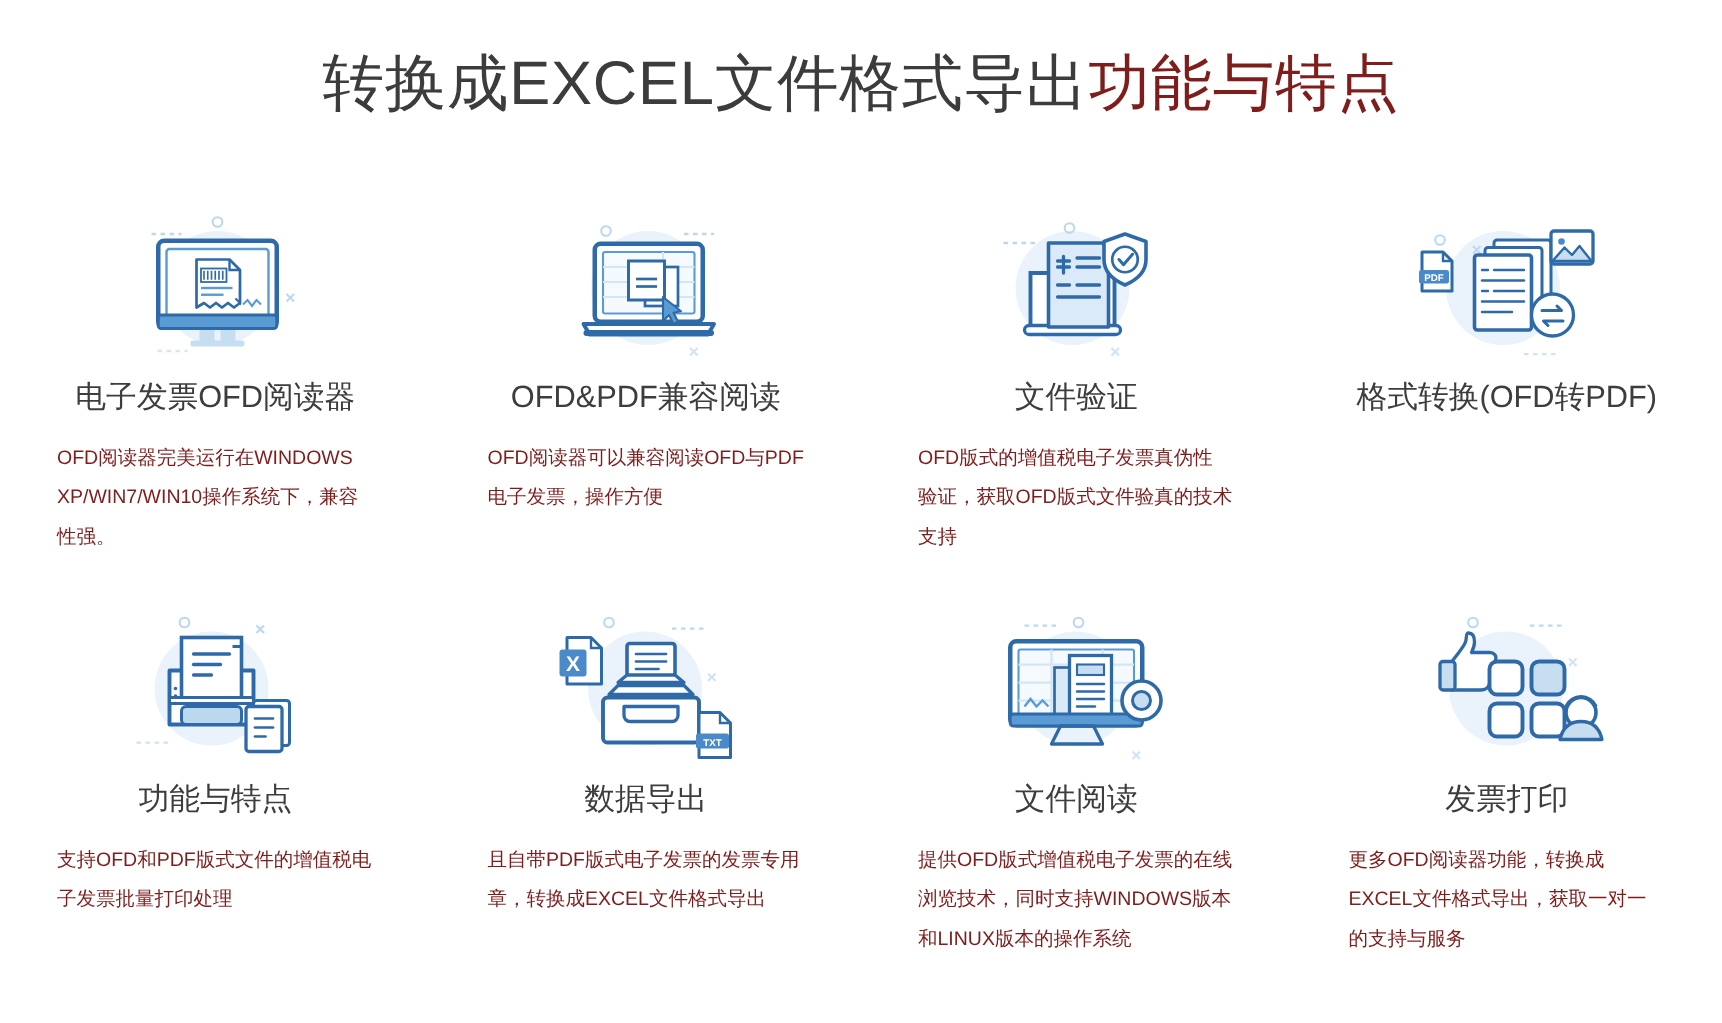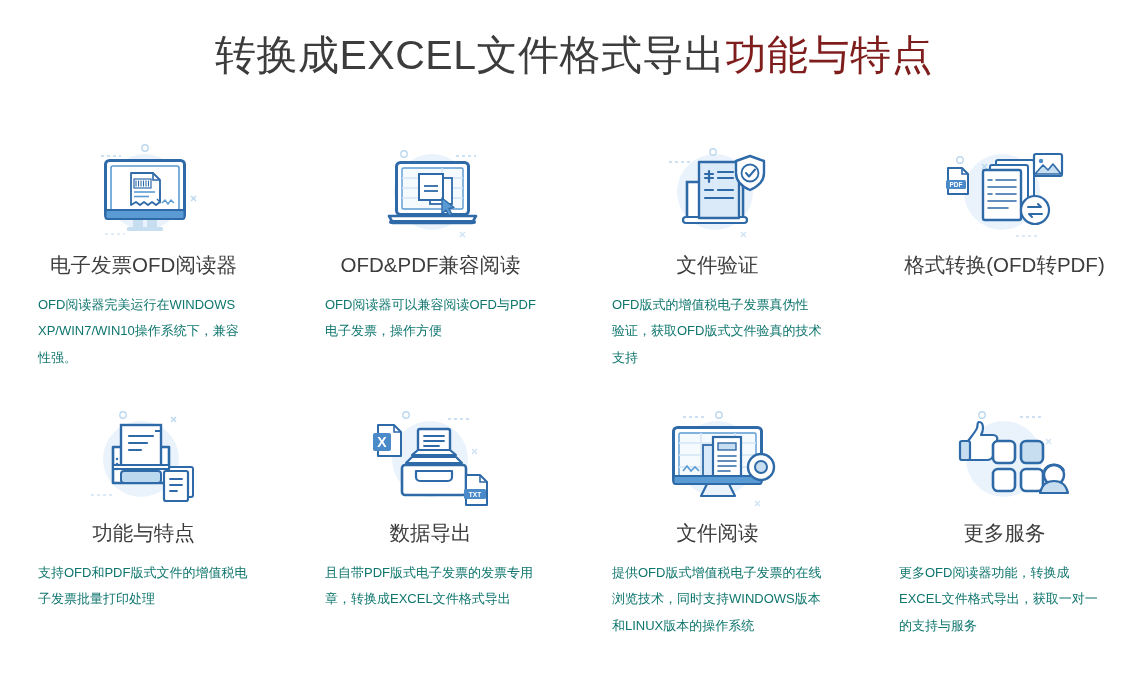--- a/index.html
+++ b/index.html
@@ -63,21 +63,21 @@
     color: #3d3d3d;
     font-weight: 400;
     line-height: 1.2;
     text-align: center;
     white-space: nowrap;
   }
   .card-desc {
     margin-top: 14px;
     font-size: 13px;
     line-height: 2.05;
-    color: #0f766e;
+    color: #7f1d1d;
     text-align: left;
     width: 100%;
     align-self: flex-start;
   }
   
   .row2 .icon-wrap { height: 108px; }
 </style>
 </head>
 <body>
 
@@ -330,18 +330,18 @@
           <rect x="30" y="32" width="10" height="19" rx="2" fill="#c7ddf0" stroke="#2f6aa8" stroke-width="2.2"></rect>
           <rect x="63" y="32" width="22" height="22" rx="5" fill="#ffffff" stroke="#2f6aa8" stroke-width="2.6"></rect>
           <rect x="91" y="32" width="22" height="22" rx="5" fill="#c7ddf0" stroke="#2f6aa8" stroke-width="2.6"></rect>
           <rect x="63" y="60" width="22" height="22" rx="5" fill="#ffffff" stroke="#2f6aa8" stroke-width="2.6"></rect>
           <rect x="91" y="60" width="22" height="22" rx="5" fill="#ffffff" stroke="#2f6aa8" stroke-width="2.6"></rect>
           <circle cx="124" cy="66" r="10" fill="#ffffff" stroke="#2f6aa8" stroke-width="2.4"></circle>
           <path d="M114 62 a11 11 0 0 1 20 0" fill="none" stroke="#2f6aa8" stroke-width="2.4"></path>
           <path d="M110 84 c2 -9 7 -12 14 -12 c7 0 12 3 14 12 z" fill="#c7ddf0" stroke="#2f6aa8" stroke-width="2.2" stroke-linejoin="round"></path>
         </svg>
       </div>
-      <div class="card-title">更多服务</div>
+      <div class="card-title">发票打印</div>
       <div class="card-desc">更多OFD阅读器功能，转换成EXCEL文件格式导出，获取一对一的支持与服务</div>
     </div>
 
   </div>
 </div>
 
 </body></html>

